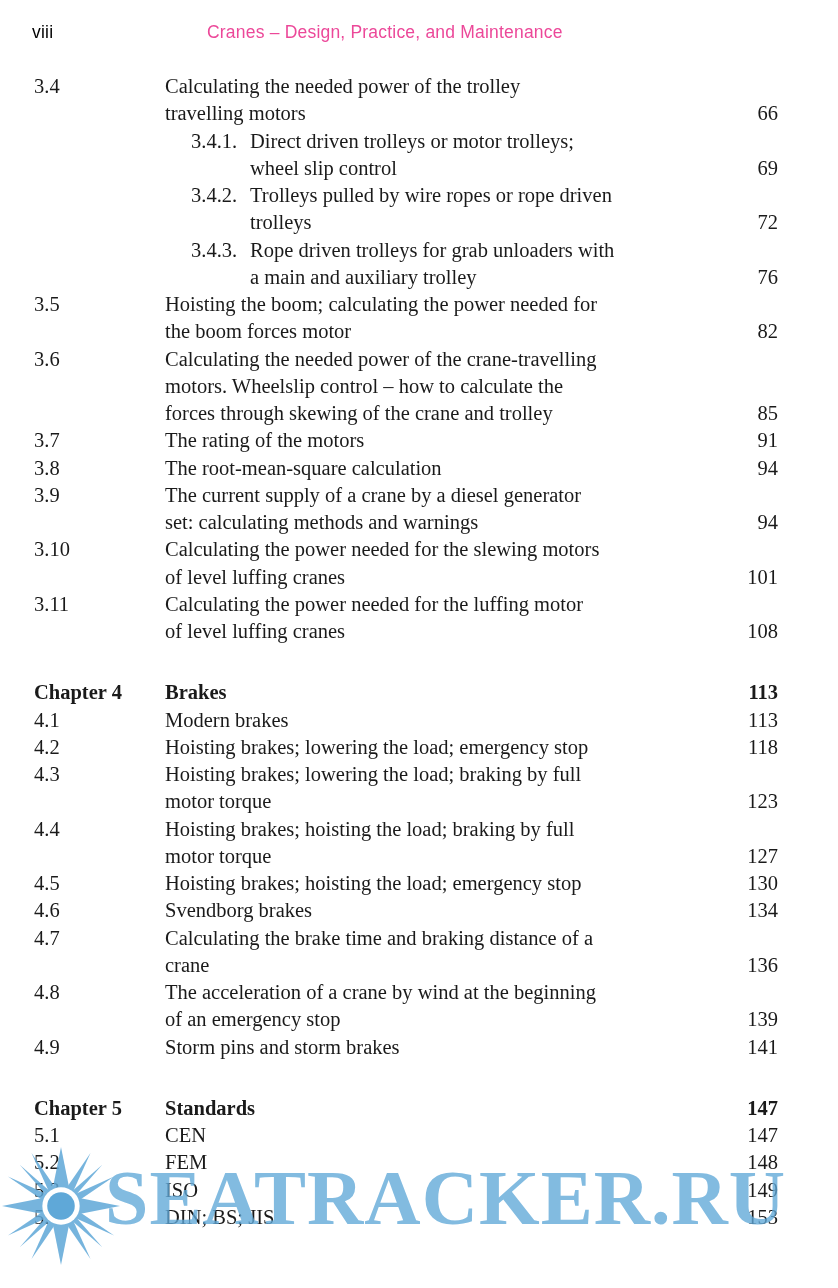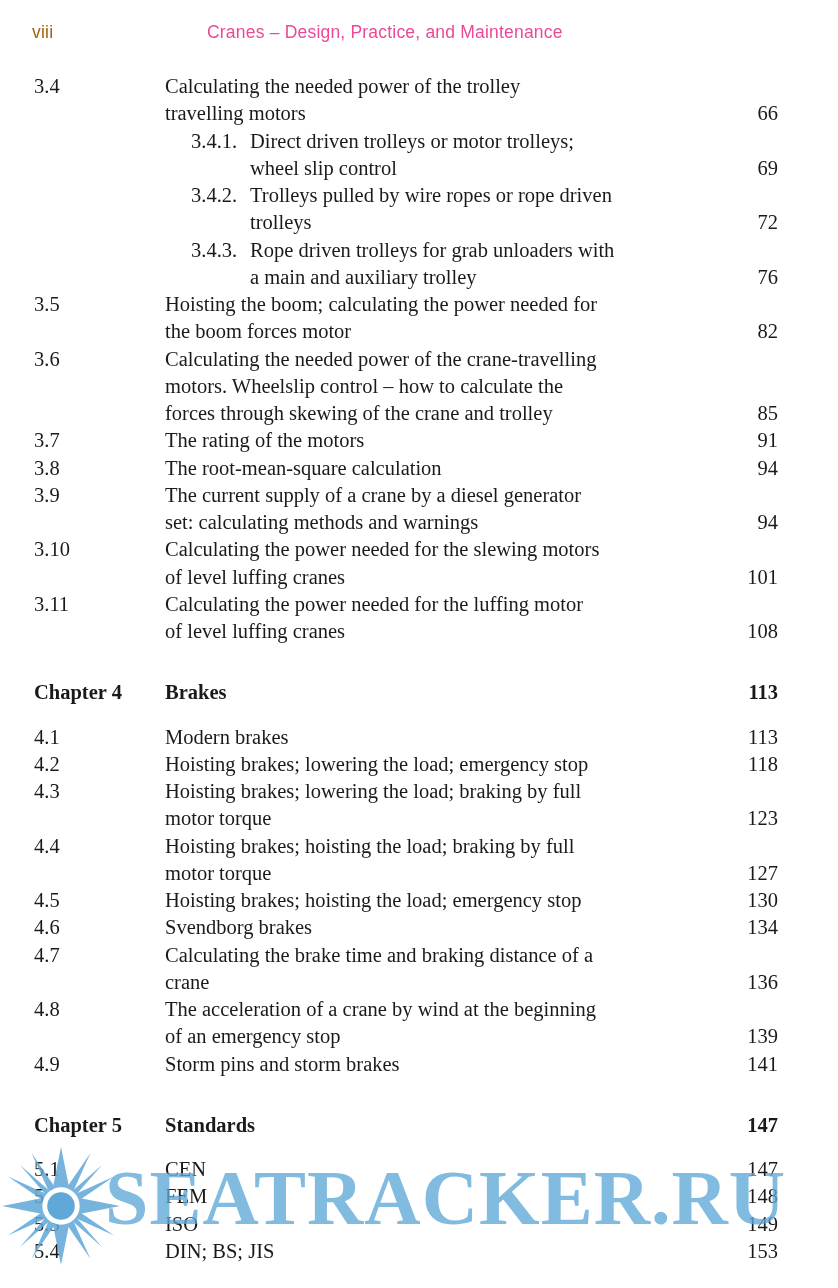--- a/index.html
+++ b/index.html
@@ -29,21 +29,21 @@
     display: flex;
     align-items: baseline;
     font-family: "Liberation Sans", sans-serif;
     font-size: 17.5px;
     letter-spacing: 0.2px;
     margin-bottom: 30px;
   }
   .running-head .folio {
     width: 175px;
     flex: 0 0 175px;
-    color: #a16207;
+    color: #000000;
   }
   .running-head .title {
     color: #ec4899;
     white-space: nowrap;
   }
 
   
   .toc {
     font-size: 20.5px;
     line-height: 1.33;
@@ -89,21 +89,21 @@
   .row.sub .cont {
     display: block;
     padding-left: 59px;
   }
 
   .row.chapter {
     font-weight: bold;
     margin-top: 34px;
   }
   .row.chapter + .row {
-    margin-top: 17px;
+    margin-top: 0;
   }
 
   
   .watermark {
     position: absolute;
     left: 0;
     bottom: 18px;
     width: 784px;
     height: 125px;
     pointer-events: none;

